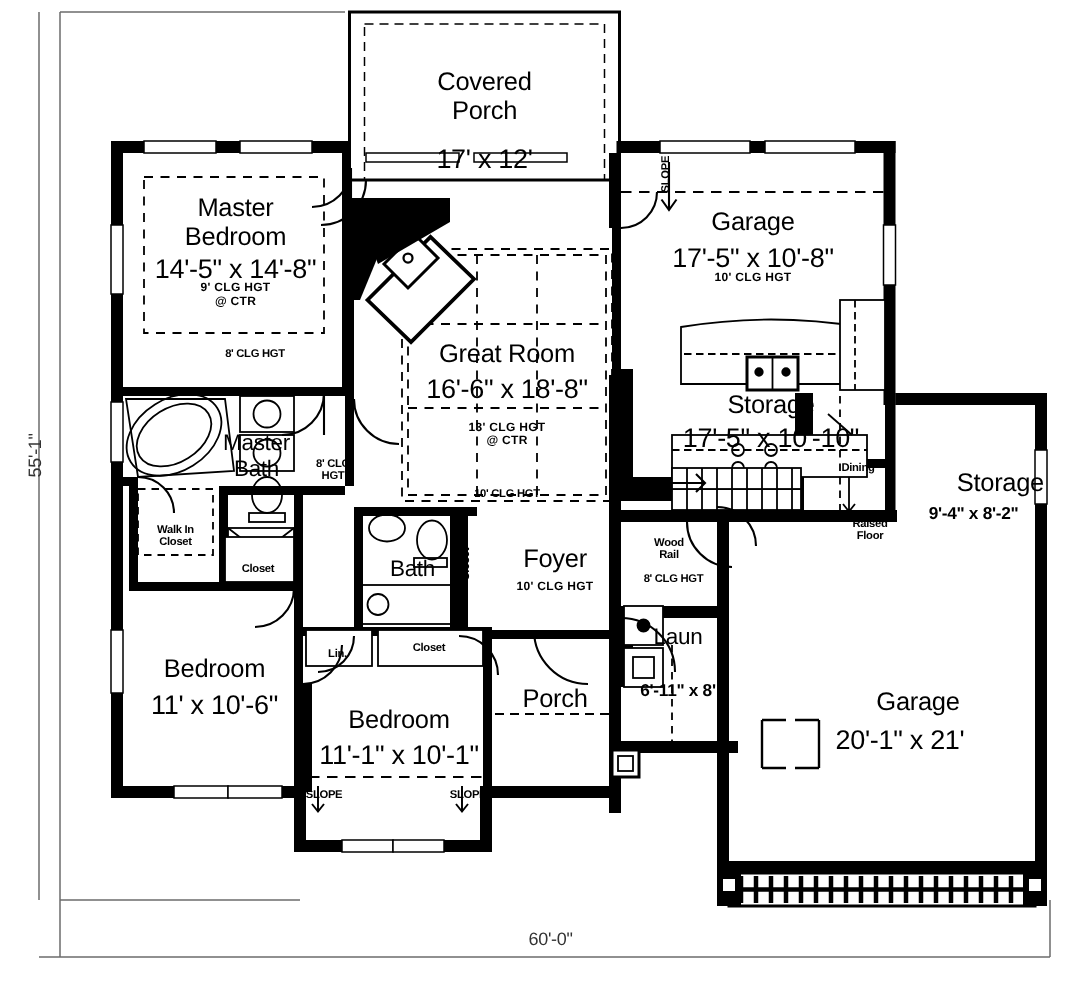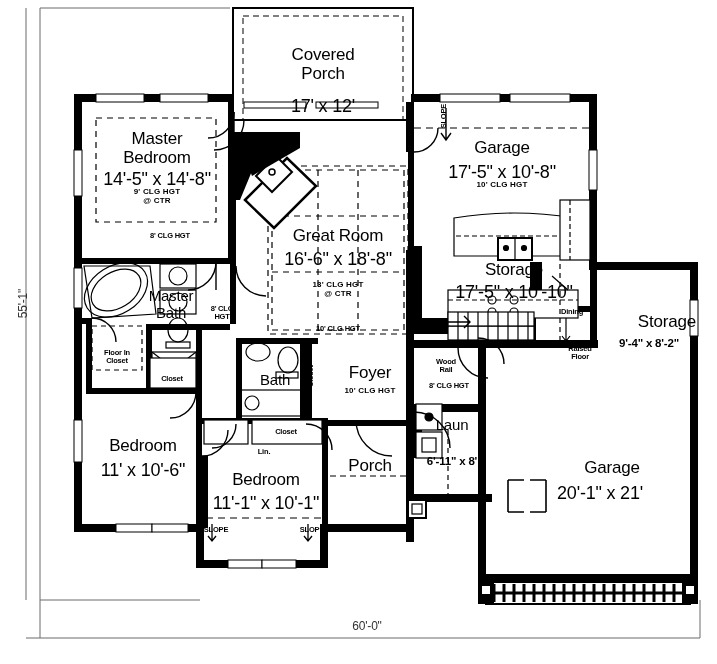--- a/index.html
+++ b/index.html
@@ -359,26 +359,26 @@
 <div class="lbl rdim" style="left:88px;top:461px;width:110px;">11' x 10'-6"</div>
 
 <div class="lbl rname" style="left:206px;top:471px;width:120px;">Bedroom</div>
 <div class="lbl rdim" style="left:200px;top:494px;width:132px;">11'-1" x 10'-1"</div>
 
 <div class="lbl rname" style="left:334px;top:457px;width:72px;">Porch</div>
 
 <div class="lbl rname sm" style="left:424px;top:417px;width:56px;">Laun</div>
 <div class="lbl rdim sm" style="left:408px;top:455px;width:88px;">6'-11" x 8'</div>
 
-<div class="lbl tiny2" style="left:90px;top:349px;width:54px;">Floor In
+<div class="lbl tiny2" style="left:90px;top:349px;width:54px;">Walk In
 Closet</div>
 <div class="lbl tiny2" style="left:148px;top:375px;width:48px;">Closet</div>
 <div class="lbl tiny2 vert" style="left:291px;top:372px;width:40px;">Closet</div>
 <div class="lbl tiny2" style="left:262px;top:428px;width:48px;">Closet</div>
-<div class="lbl tiny2" style="left:206px;top:448px;width:38px;padding-left:39px;">Lin.</div>
+<div class="lbl tiny2" style="left:206px;top:432px;width:38px;">Lin.</div>
 <div class="lbl tiny2" style="left:550px;top:308px;width:44px;">Dining</div>
 <div class="lbl tiny2" style="left:556px;top:345px;width:48px;">Raised
 Floor</div>
 <div class="lbl tiny2" style="left:424px;top:358px;width:44px;">Wood
 Rail</div>
 <div class="lbl tiny2" style="left:416px;top:322px;width:42px;">DOWN</div>
 <div class="lbl tiny2" style="left:198px;top:305px;width:48px;">8' CLG
 HGT</div>
 <div class="lbl tiny2" style="left:414px;top:382px;width:70px;">8' CLG HGT</div>
 

